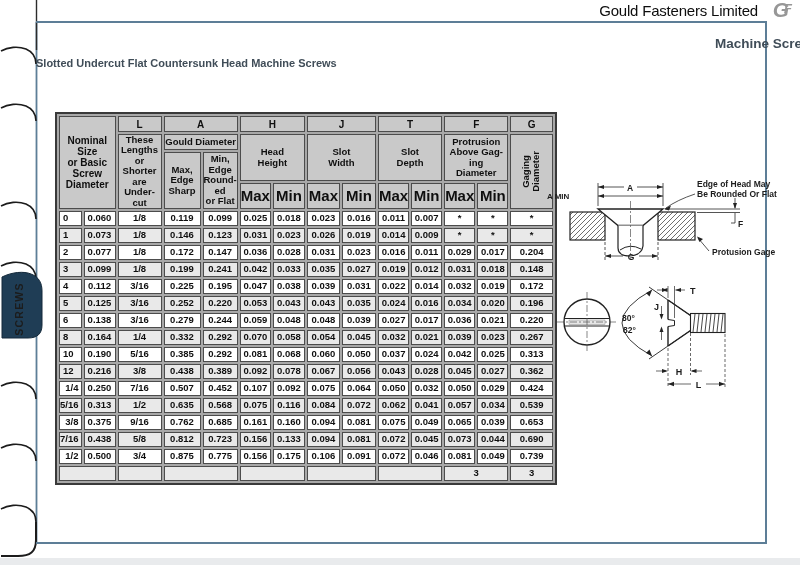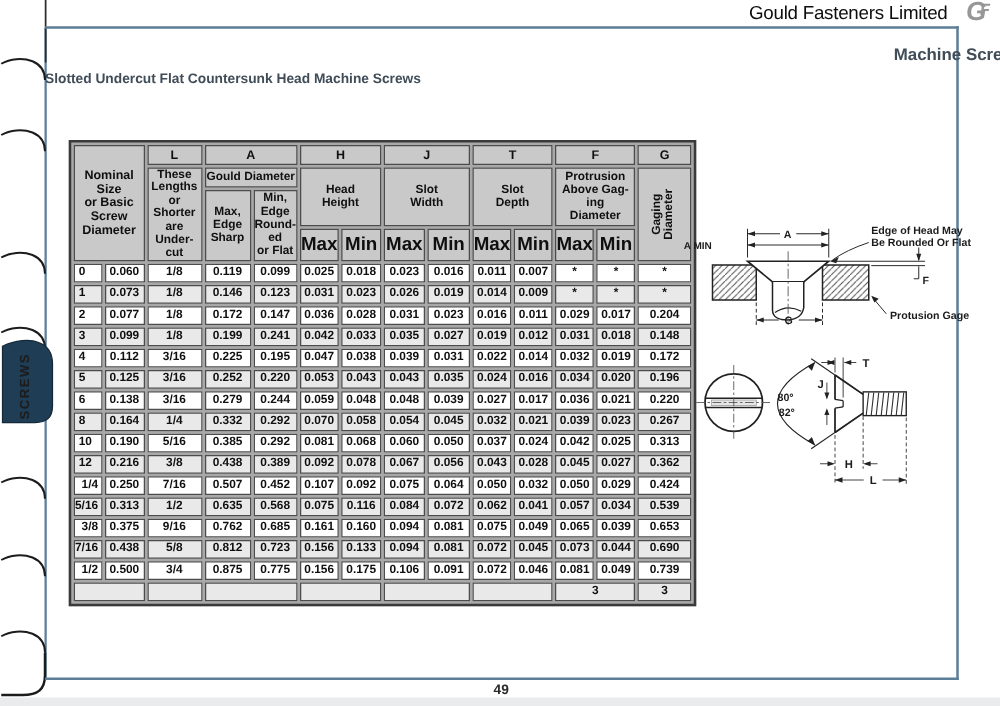--- a/index.html
+++ b/index.html
@@ -549,14 +549,13 @@
         <line x1="180" y1="164" x2="180" y2="218" stroke-dasharray="3 2"></line>
         <line x1="123" y1="214" x2="146" y2="214"></line>
           <line x1="161" y1="214" x2="180" y2="214"></line>
       </g>
       <polygon points="123,214 129,211.8 129,216.2" fill="#222"></polygon>
       <polygon points="180,214 174,211.8 174,216.2" fill="#222"></polygon>
       <text x="153.5" y="217.5" text-anchor="middle" font-size="9">L</text>
     </g>
   </svg>
 
-  <div class="pagenum">49</div>
 </div>
 
 </body></html>

